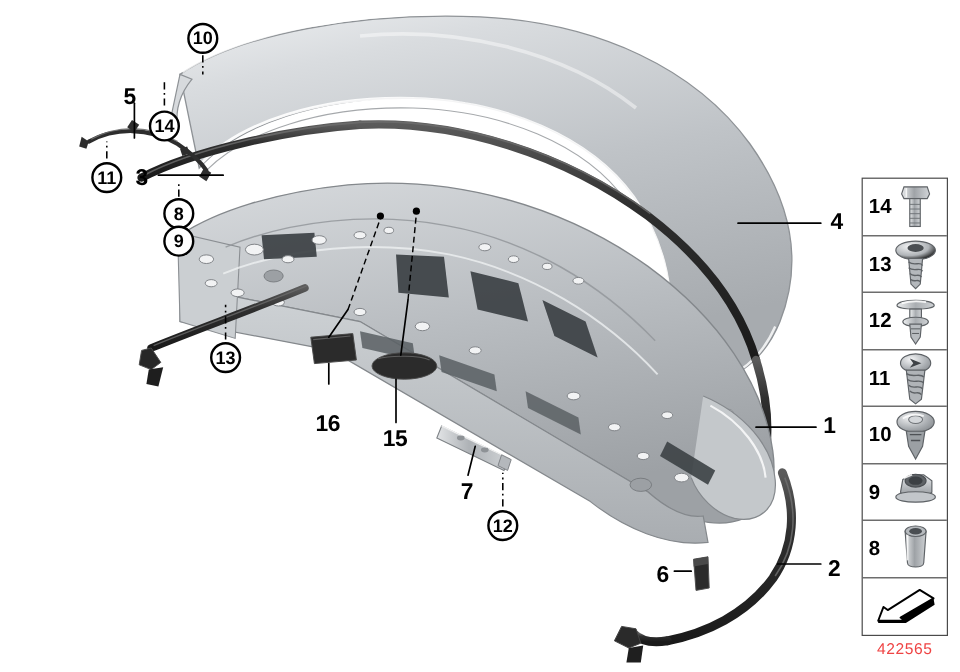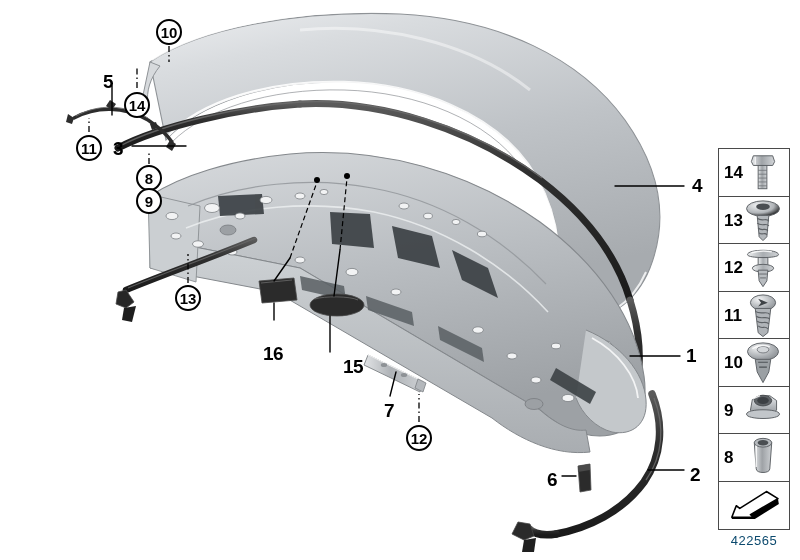--- a/index.html
+++ b/index.html
@@ -36,21 +36,21 @@
     font-weight:bold;font-size:17px;line-height:17px;color:#000;
     font-family:"Liberation Sans",sans-serif;
   }
   .legendArt{
     position:absolute;right:3px;top:0;width:46px;height:100%;
   }
   .legendArt svg{width:100%;height:100%;display:block;overflow:visible;}
 
   #partno{
     position:absolute;left:718px;top:534px;width:72px;text-align:center;
-    font-size:13px;line-height:14px;color:#0c4a6e;letter-spacing:0.5px;
+    font-size:13px;line-height:14px;color:#ef4444;letter-spacing:0.5px;
     font-family:"Liberation Sans",sans-serif;
   }
 </style>
 </head>
 <body>
 
 <div id="stage">
 
   <svg class="layer" viewBox="0 0 800 560">
     <defs>
@@ -291,21 +291,21 @@
   </svg>
 
   <div id="callouts">
       <div class="calloutNum" style="left: 686px; top: 346px;">1</div>
       <div class="calloutNum" style="left: 690px; top: 465px;">2</div>
       <div class="calloutNum" style="left: 113px; top: 139px;">3</div>
       <div class="calloutNum" style="left: 692px; top: 176px;">4</div>
       <div class="calloutNum" style="left: 103px; top: 72px;">5</div>
       <div class="calloutNum" style="left: 547px; top: 470px;">6</div>
       <div class="calloutNum" style="left: 384px; top: 401px;">7</div>
-      <div class="calloutNum" style="left: 319px; top: 357px; margin-left: 24px;">15</div>
+      <div class="calloutNum" style="left: 319px; top: 357px;">15</div>
       <div class="calloutNum" style="left: 263px; top: 344px;">16</div>
       <div class="circNum" style="left: 136px; top: 165px;">8</div>
       <div class="circNum" style="left: 136px; top: 188px;">9</div>
       <div class="circNum" style="left: 156px; top: 19px;">10</div>
       <div class="circNum" style="left: 76px; top: 135px;">11</div>
       <div class="circNum" style="left: 406px; top: 425px;">12</div>
       <div class="circNum" style="left: 175px; top: 285px;">13</div>
       <div class="circNum" style="left: 124px; top: 92px;">14</div>
     </div>
 

